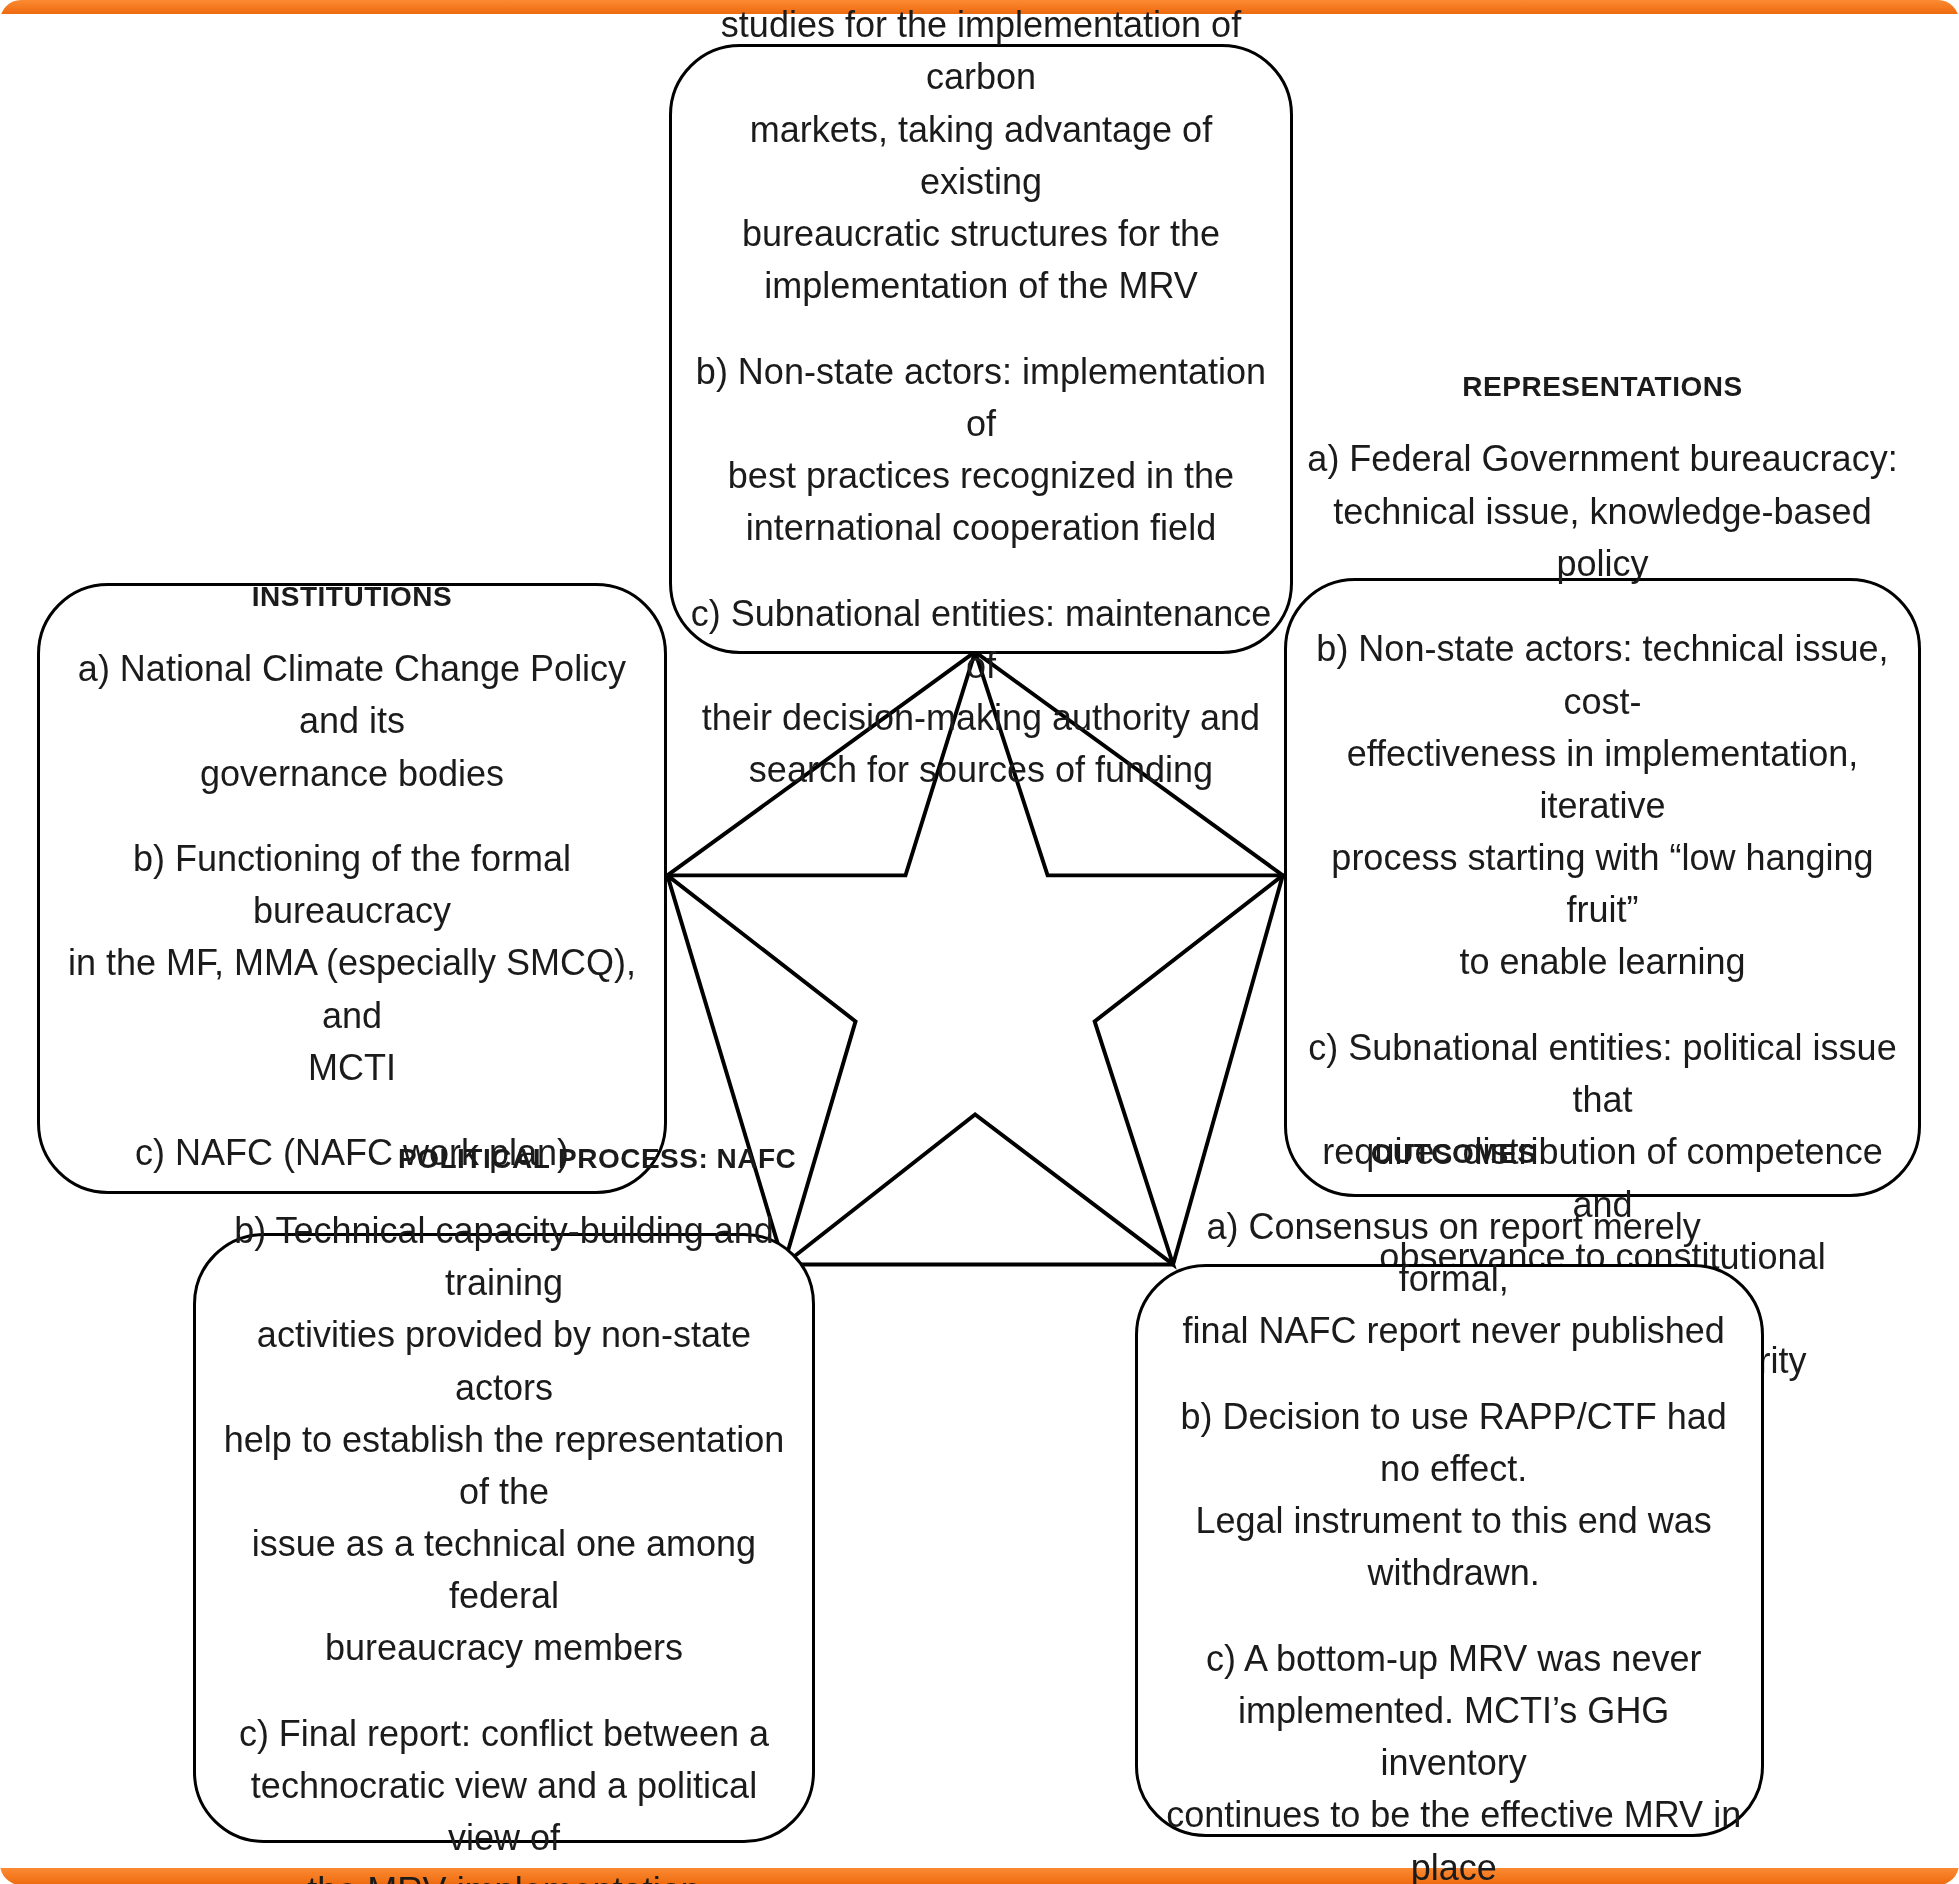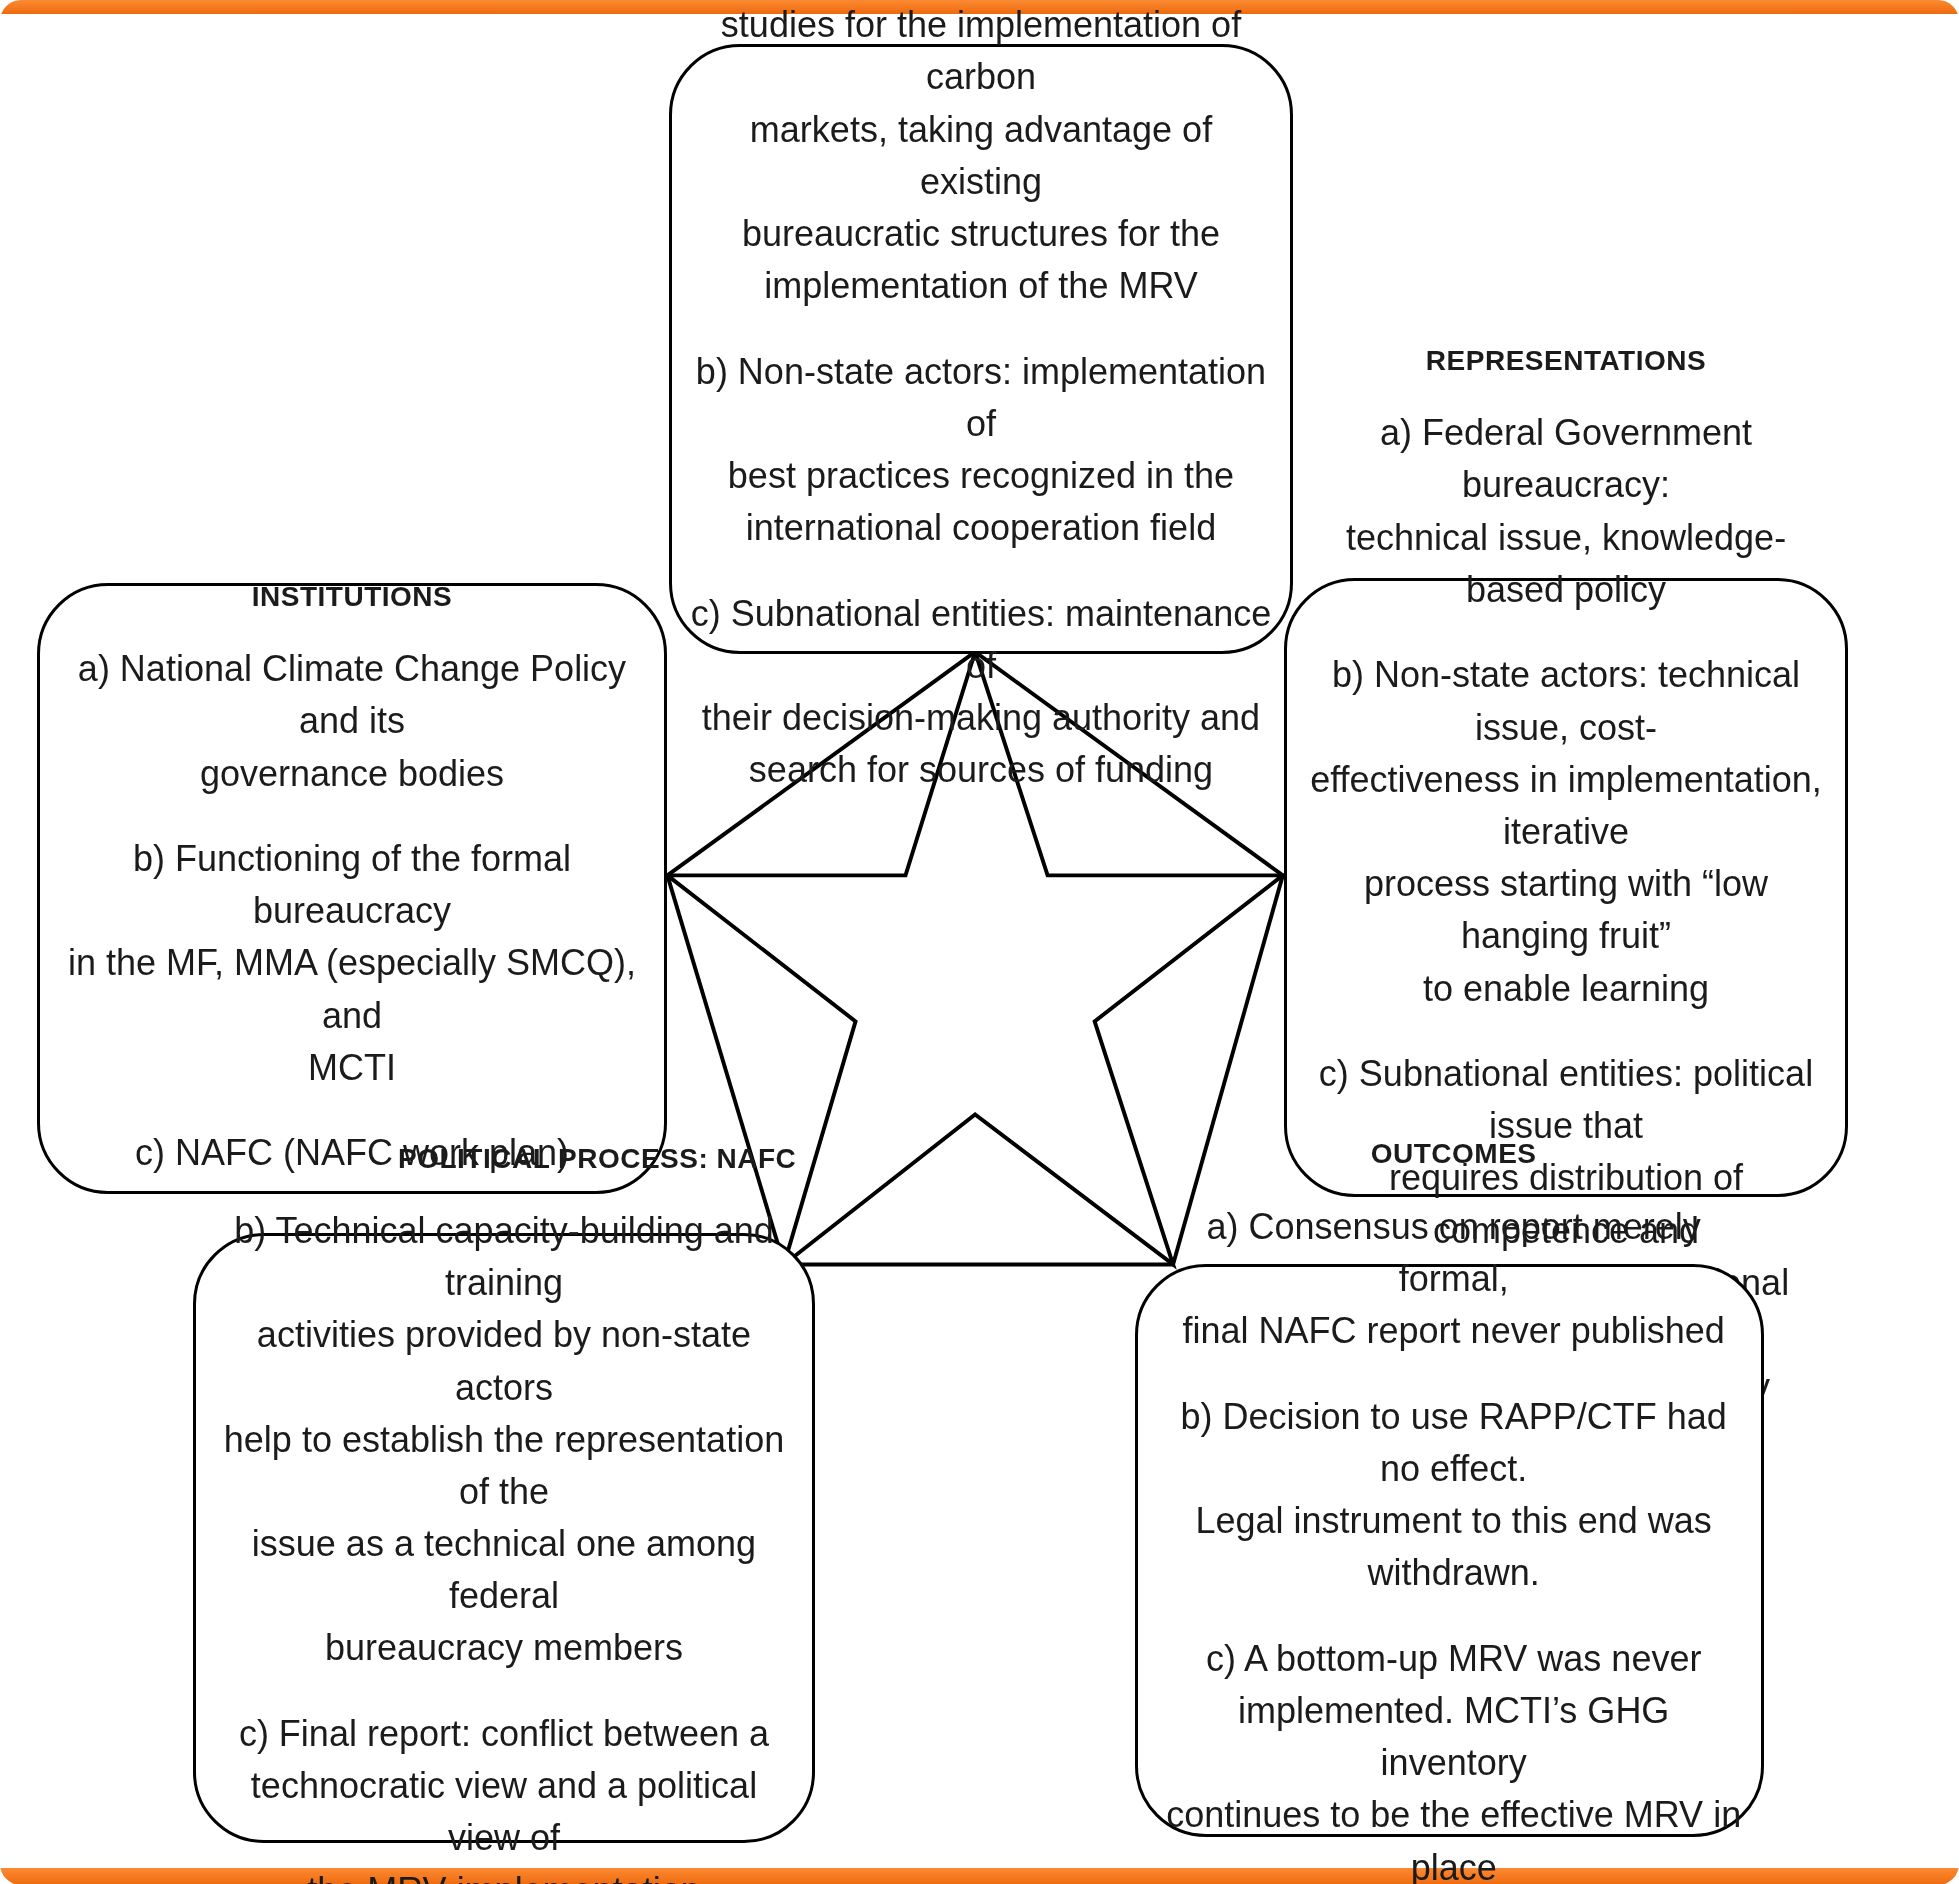--- a/index.html
+++ b/index.html
@@ -54,21 +54,21 @@
     margin-bottom: 13.7px;
   }
   .node-item {
     font-size: 36px;
     line-height: 1.45;
     margin: 16.7px 0;
     white-space: pre-line;
   }
   #box-actors          { left: 669px;  top: 44px;   width: 624px; height: 610px; }
   #box-institutions    { left: 37px;   top: 583px;  width: 630px; height: 611px; }
-  #box-representations { left: 1284px; top: 578px;  width: 564px; height: 619px; }
+  #box-representations { left: 1284px; top: 578px;  width: 637px; height: 619px; }
   #box-political       { left: 193px;  top: 1233px; width: 622px; height: 610px; align-items: flex-end; }
   #box-outcomes        { left: 1135px; top: 1264px; width: 629px; height: 573px; padding-left: 24px; }
 </style>
 </head>
 <body>
 
 <div class="page">
 
   <div class="bar top"></div>
   <div class="bar bottom"></div>

